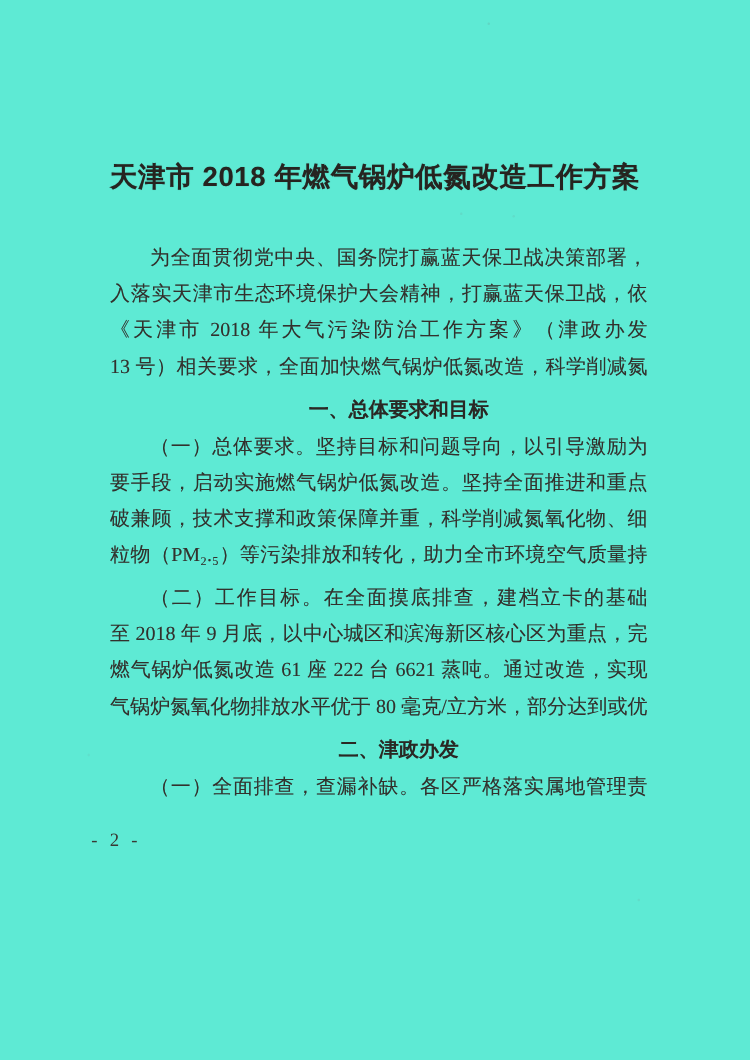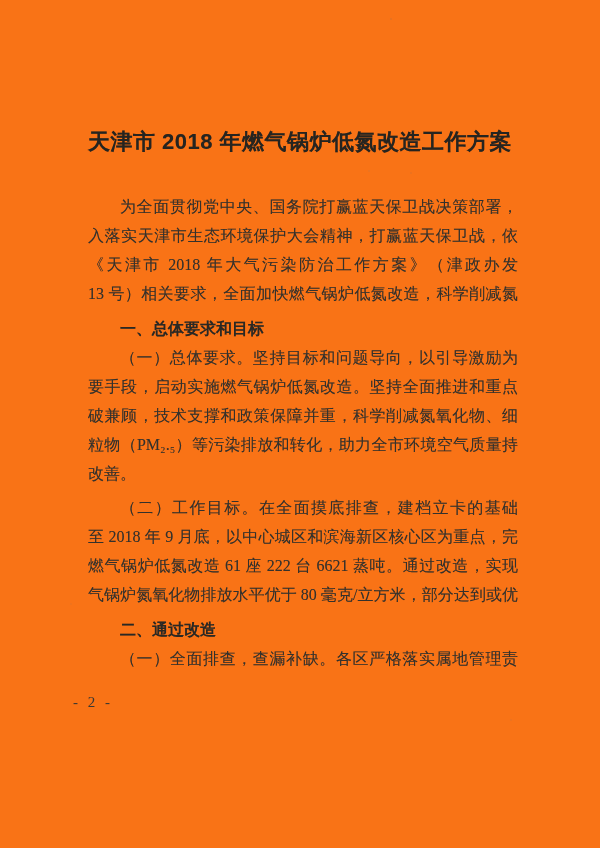--- a/index.html
+++ b/index.html
@@ -4,21 +4,21 @@
 <style>
   * { margin: 0; padding: 0; box-sizing: border-box; }
   html, body { background: #e8e8e8; }
   body {
     width: 600px; height: 848px;
     font-family: "Liberation Serif", serif;
   }
   .page {
     position: relative;
     width: 600px; height: 848px;
-    background: #f97316;
+    background: #5eead4;
     color: #33312d;
     overflow: hidden;
   }
   
   .speck {
     position: absolute; left: 390px; top: 18px;
     width: 2px; height: 2px; border-radius: 50%;
     background: rgba(110,110,110,.16);
     box-shadow:
       -22px 152px 0 rgba(120,120,120,.13),
@@ -46,20 +46,21 @@
     text-shadow: 0 0 0.5px rgba(50,48,44,.35);
   }
   .line { height: 29px; overflow: hidden; white-space: nowrap; }
   .jf { text-align: justify; text-align-last: justify; white-space: normal; }
   .indent { text-indent: 2em; }
   .heading {
     font-family: "Liberation Sans", sans-serif;
     font-weight: 700;
     color: #2a2824;
     margin-top: 6px;
+    text-align: center;
   }
   .para-gap { margin-top: 5px; }
   .pageno {
     margin: 21px 0 0 73px;
     font-size: 15px;
     letter-spacing: 3px;
     color: #3a3833;
   }
 </style>
 </head>
@@ -73,23 +74,22 @@
   <div class="body">
     <div class="line jf indent">为全面贯彻党中央、国务院打赢蓝天保卫战决策部署，深</div>
     <div class="line jf">入落实天津市生态环境保护大会精神，打赢蓝天保卫战，依照</div>
     <div class="line jf">《天津市 2018 年大气污染防治工作方案》（津政办发〔2018〕</div>
     <div class="line jf">13 号）相关要求，全面加快燃气锅炉低氮改造，科学削减氮氧</div>
     <div class="line heading indent">一、总体要求和目标</div>
     <div class="line jf indent">（一）总体要求。坚持目标和问题导向，以引导激励为主</div>
     <div class="line jf">要手段，启动实施燃气锅炉低氮改造。坚持全面推进和重点突</div>
     <div class="line jf">破兼顾，技术支撑和政策保障并重，科学削减氮氧化物、细颗</div>
     <div class="line jf">粒物（PM₂.₅）等污染排放和转化，助力全市环境空气质量持续</div>
-    <div class="line">改善。</div>
     <div class="line jf indent para-gap">（二）工作目标。在全面摸底排查，建档立卡的基础上，</div>
     <div class="line jf">至 2018 年 9 月底，以中心城区和滨海新区核心区为重点，完成</div>
     <div class="line jf">燃气锅炉低氮改造 61 座 222 台 6621 蒸吨。通过改造，实现燃</div>
     <div class="line jf">气锅炉氮氧化物排放水平优于 80 毫克/立方米，部分达到或优于</div>
-    <div class="line heading indent">二、通过改造</div>
+    <div class="line heading indent">二、津政办发</div>
     <div class="line jf indent">（一）全面排查，查漏补缺。各区严格落实属地管理责任，</div>
   </div>
 
   <div class="pageno">- 2 -</div>
 </div>
 
 </body></html>

